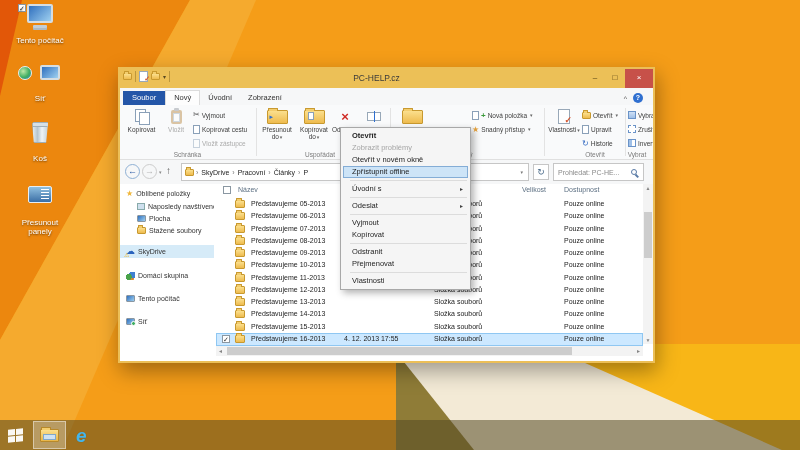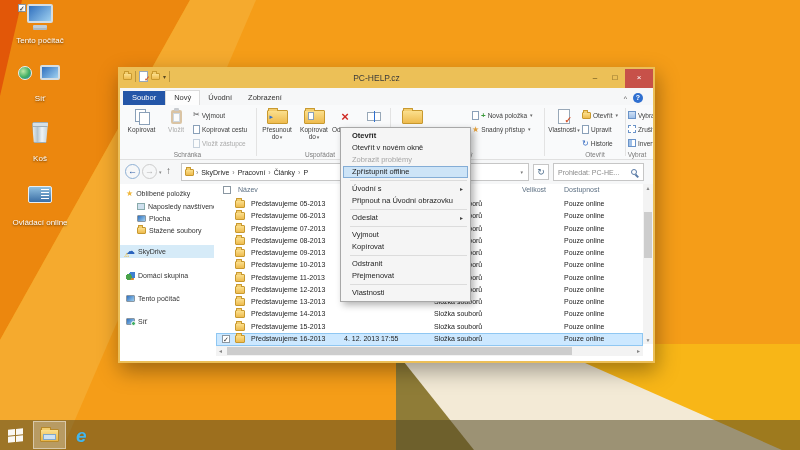--- a/index.html
+++ b/index.html
@@ -186,21 +186,21 @@
 <div class="dicon" style="top:120px">
   <div class="art">
       <div class="bin"></div>
     </div>
   <div>Koš</div>
 </div>
 <div class="dicon" style="top:182px">
   <div class="art">
       <div class="cpl"></div>
     </div>
-  <div>Ovládací online</div>
+  <div>Přesunout panely</div>
 </div>
 
 <div id="win">
   <div class="titlebar">
     <div class="qat">
       <span class="fold xs"></span>
       <span class="qsep"></span>
       <span class="propic" style="width:9px;height:11px">
           <span class="pcheck" style="font-size:7px">✓</span>
         </span>
@@ -494,26 +494,25 @@
         <span class="ha left">◂</span>
         <span class="hthumb"></span>
         <span class="ha right">▸</span>
       </div>
     </div>
   </div>
 </div>
 
 <div id="ctx">
   <div class="mi bold">Otevřít</div>
+  <div class="mi dis">Zobrazit problémy</div>
   <div class="mi">Otevřít v novém okně</div>
-  <div class="mi dis">Zobrazit problémy</div>
   <div class="mi hl">Zpřístupnit offline</div>
   <div class="msep"></div>
   <div class="mi"><span>Úvodní s</span><span class="sub-arrow">►</span></div>
-  <div class="mi">Připnout na Úvodní obrazovku</div>
   <div class="msep"></div>
   <div class="mi"><span>Odeslat</span><span class="sub-arrow">►</span></div>
   <div class="msep"></div>
   <div class="mi">Vyjmout</div>
   <div class="mi">Kopírovat</div>
   <div class="msep"></div>
   <div class="mi">Odstranit</div>
   <div class="mi">Přejmenovat</div>
   <div class="msep"></div>
   <div class="mi">Vlastnosti</div>

